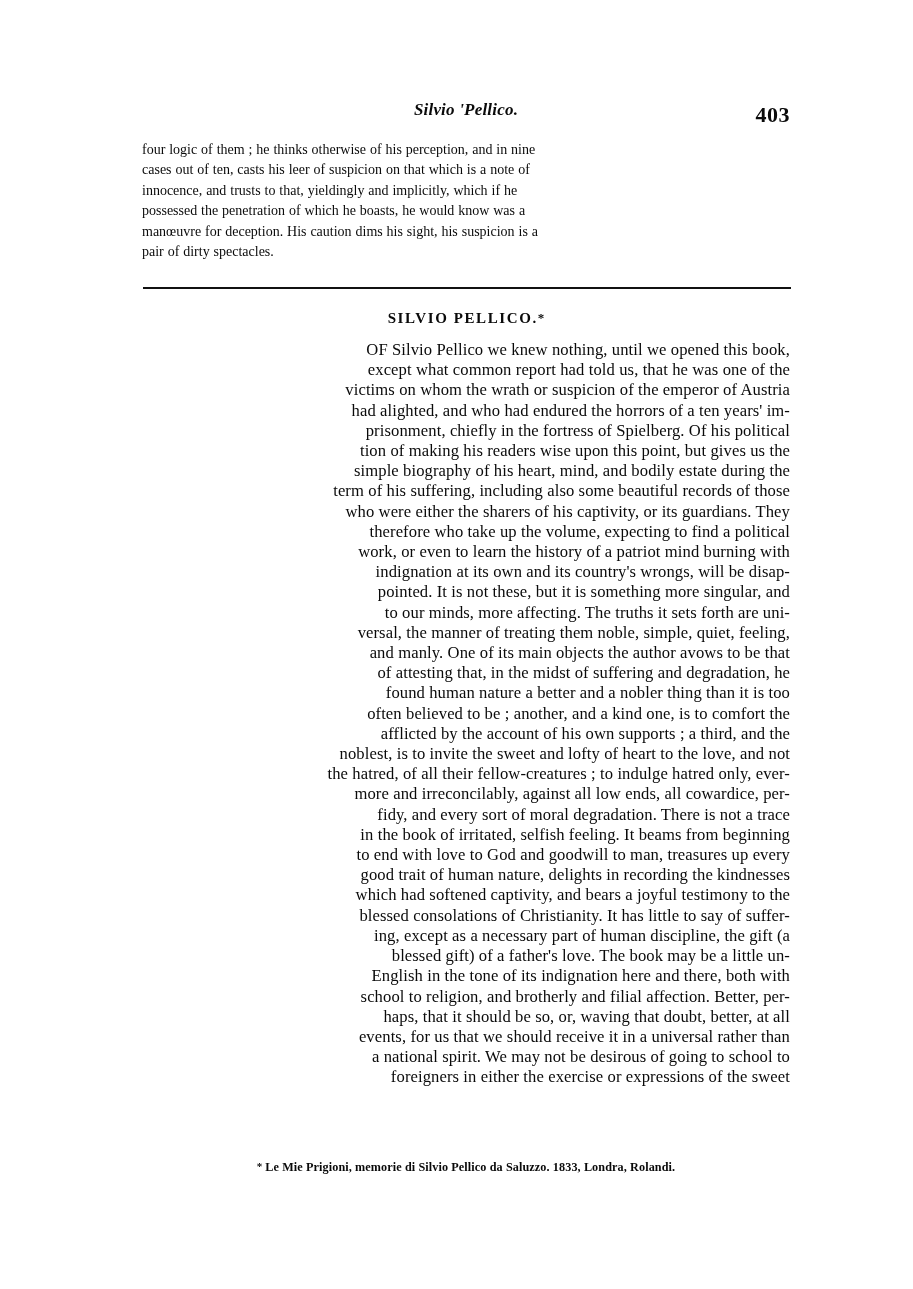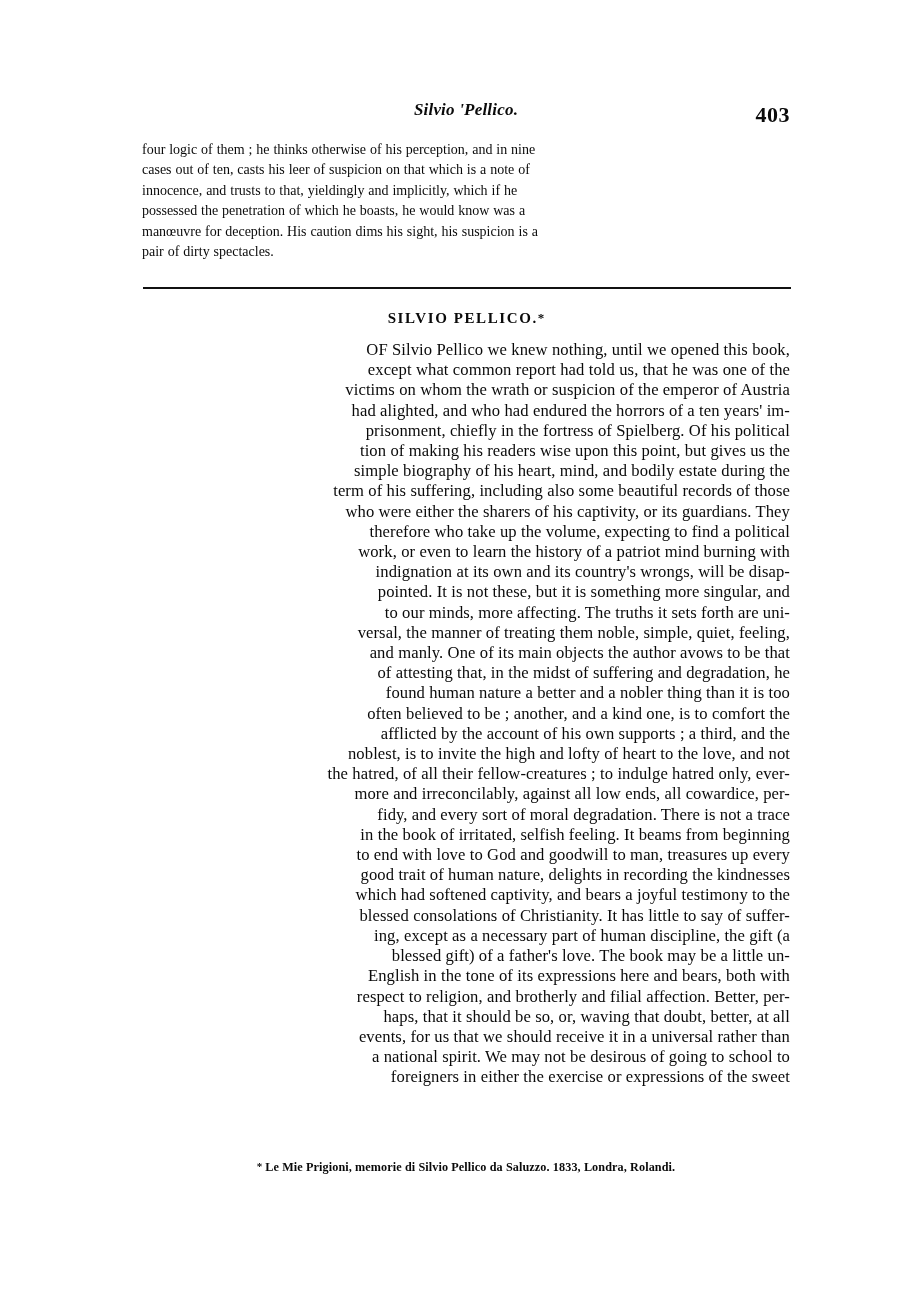--- a/index.html
+++ b/index.html
@@ -174,33 +174,33 @@
       <div class="line">work, or even to learn the history of a patriot mind burning with</div>
       <div class="line">indignation at its own and its country's wrongs, will be disap-</div>
       <div class="line">pointed.   It is not these, but it is something more singular, and</div>
       <div class="line">to our minds, more affecting.   The truths it sets forth are uni-</div>
       <div class="line">versal, the manner of treating them noble, simple, quiet, feeling,</div>
       <div class="line">and manly.   One of its main objects the author avows to be that</div>
       <div class="line">of attesting that, in the midst of suffering and degradation, he</div>
       <div class="line">found human nature a better and a nobler thing than it is too</div>
       <div class="line">often believed to be ; another, and a kind one, is to comfort the</div>
       <div class="line">afflicted by the account of his own supports ; a third, and the</div>
-      <div class="line">noblest, is to invite the high and lofty of heart to the love, and not</div>
+      <div class="line">noblest, is to invite the sweet and lofty of heart to the love, and not</div>
       <div class="line">the hatred, of all their fellow-creatures ; to indulge hatred only, ever-</div>
       <div class="line">more and irreconcilably, against all low ends, all cowardice, per-</div>
       <div class="line">fidy, and every sort of moral degradation.   There is not a trace</div>
       <div class="line">in the book of irritated, selfish feeling.   It beams from beginning</div>
       <div class="line">to end with love to God and goodwill to man, treasures up every</div>
       <div class="line">good trait of human nature, delights in recording the kindnesses</div>
       <div class="line">which had softened captivity, and bears a joyful testimony to the</div>
       <div class="line">blessed consolations of Christianity.   It has little to say of suffer-</div>
       <div class="line">ing, except as a necessary part of human discipline, the gift (a</div>
       <div class="line">blessed gift) of a father's love.   The book may be a little un-</div>
-      <div class="line">English in the tone of its expressions here and bears, both with</div>
-      <div class="line">respect to religion, and brotherly and filial affection.   Better, per-</div>
+      <div class="line">English in the tone of its indignation here and there, both with</div>
+      <div class="line">school to religion, and brotherly and filial affection.   Better, per-</div>
       <div class="line">haps, that it should be so, or, waving that doubt, better, at all</div>
       <div class="line">events, for us that we should receive it in a universal rather than</div>
       <div class="line">a national spirit.   We may not be desirous of going to school to</div>
       <div class="line">foreigners in either the exercise or expressions of the sweet</div>
     </div>
 
   <div class="footnote">
     <span class="fn-mark">*</span><span>Le Mie Prigioni, memorie di Silvio Pellico da Saluzzo. 1833, Londra,  Rolandi.</span>
   </div>
 

